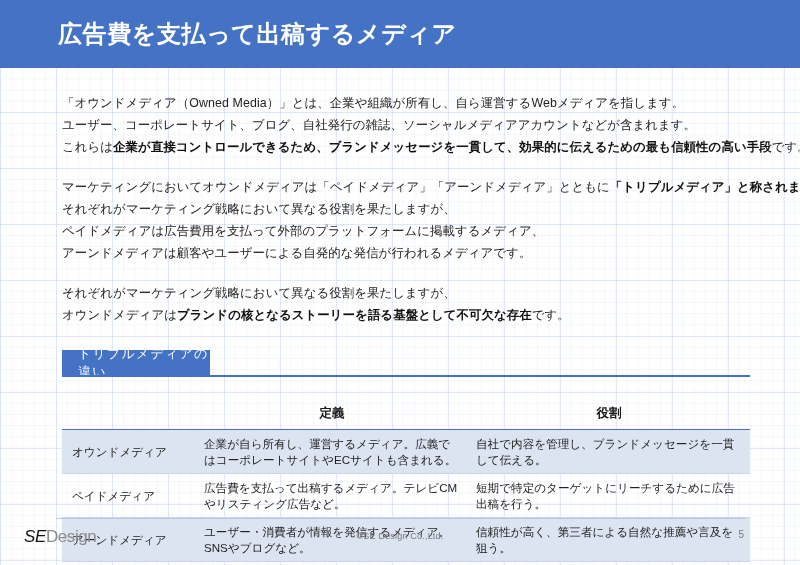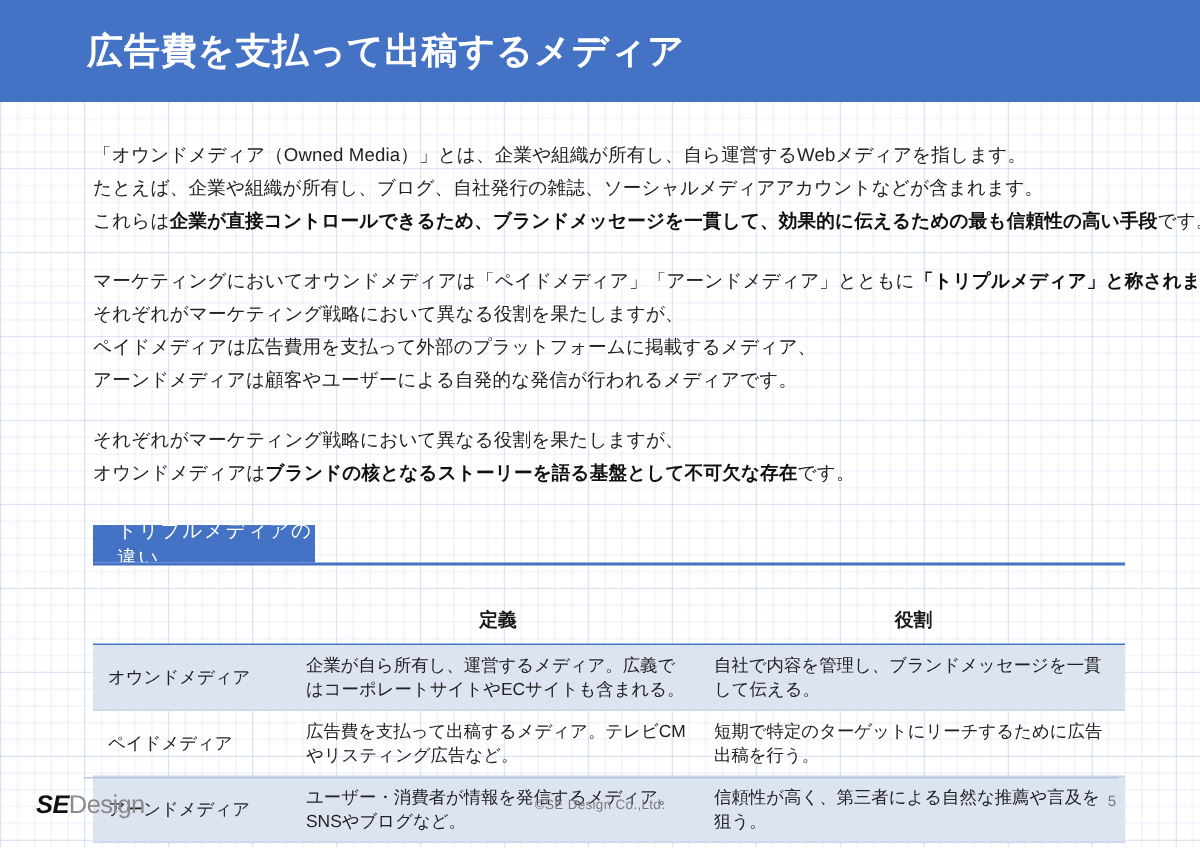--- a/index.html
+++ b/index.html
@@ -167,21 +167,21 @@
   .logo {
     position: absolute;
     left: 24px;
     top: 528px;
     font-size: 17px;
     line-height: 17px;
     letter-spacing: -0.4px;
     white-space: nowrap;
   }
   .logo .se {
-    font-weight: bold;
+    font-weight: normal;
     color: #111111;
     font-style: italic;
   }
   .logo .design {
     font-weight: normal;
     color: #8a8a8a;
   }
   .copyright {
     position: absolute;
     left: 0;
@@ -204,21 +204,21 @@
 <body>
 
 <div class="slide">
 
   <div class="header-band"></div>
   <div class="header-title">広告費を支払って出稿するメディア</div>
 
   <div class="body-area" id="body-area">
       <div class="para">
         <div class="line"><span>「オウンドメディア（Owned Media）」とは、企業や組織が所有し、自ら運営するWebメディアを指します。</span></div>
-        <div class="line"><span>たとえば、企業や組織が所有し、ブログ、自社発行の雑誌、ソーシャルメディアアカウントなどが含まれます。</span></div>
+        <div class="line"><span>ユーザー、コーポレートサイト、ブログ、自社発行の雑誌、ソーシャルメディアアカウントなどが含まれます。</span></div>
         <div class="line"><span>これらは</span><span class="bold">企業が直接コントロールできるため、ブランドメッセージを一貫して、効果的に伝えるための最も信頼性の高い手段</span><span>です。</span></div>
       </div>
       <div class="para">
         <div class="line"><span>マーケティングにおいてオウンドメディアは「ペイドメディア」「アーンドメディア」とともに</span><span class="bold">「トリプルメディア」と称されます。</span></div>
         <div class="line"><span>それぞれがマーケティング戦略において異なる役割を果たしますが、</span></div>
         <div class="line"><span>ペイドメディアは広告費用を支払って外部のプラットフォームに掲載するメディア、</span></div>
         <div class="line"><span>アーンドメディアは顧客やユーザーによる自発的な発信が行われるメディアです。</span></div>
       </div>
       <div class="para">
         <div class="line"><span>それぞれがマーケティング戦略において異なる役割を果たしますが、</span></div>

